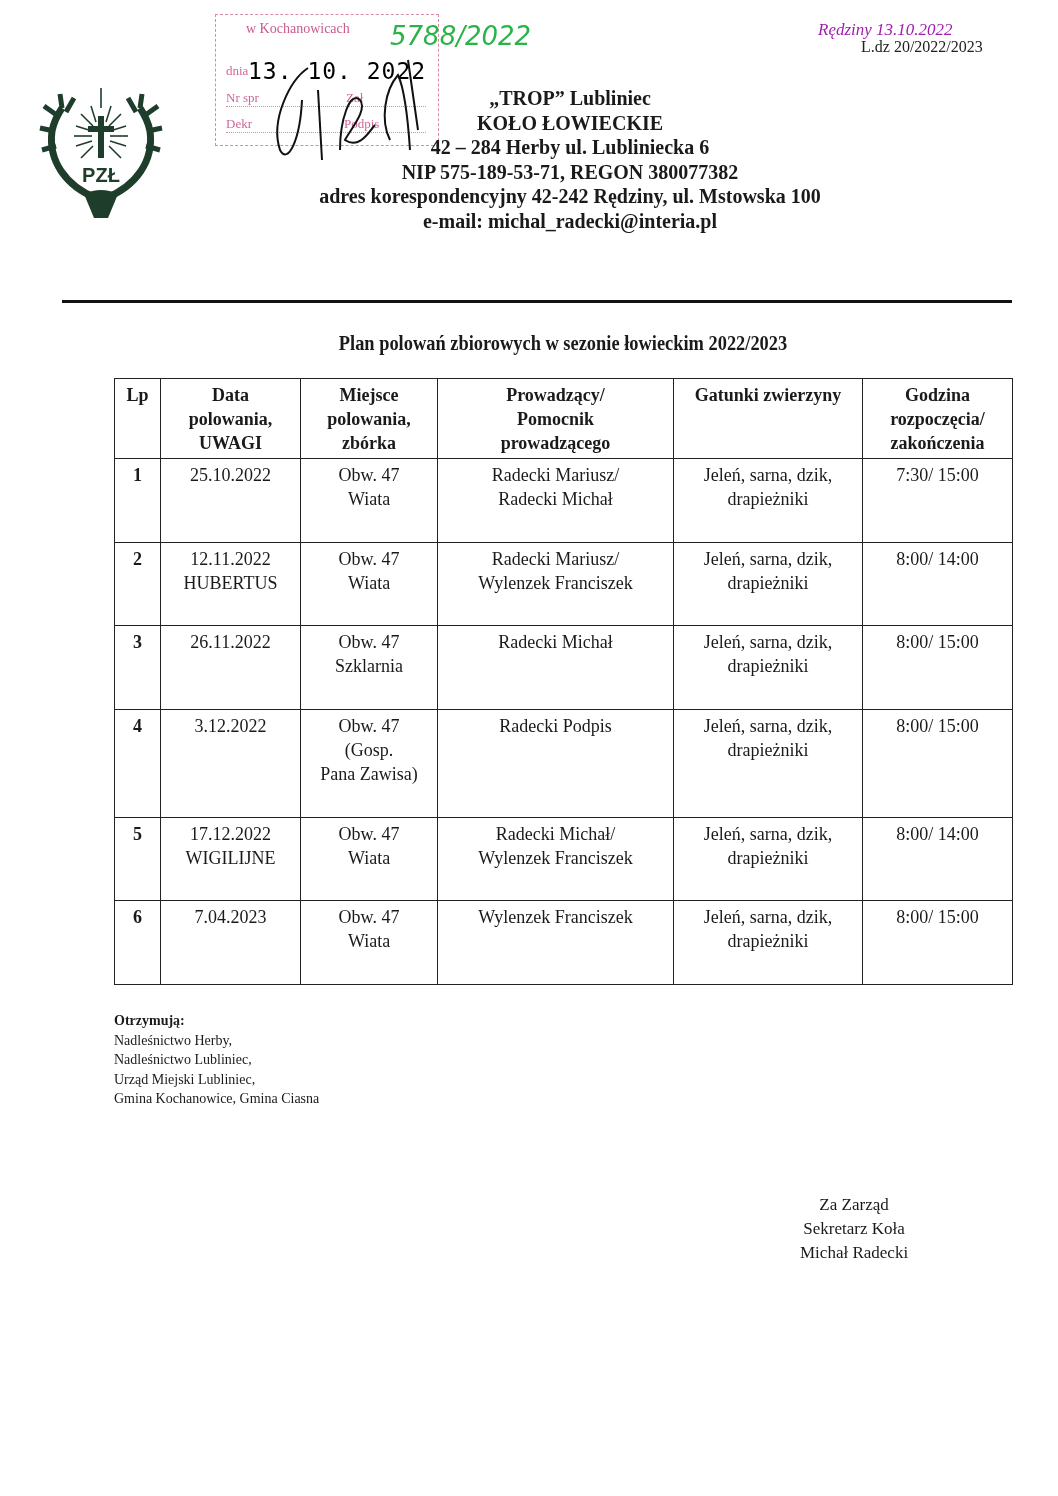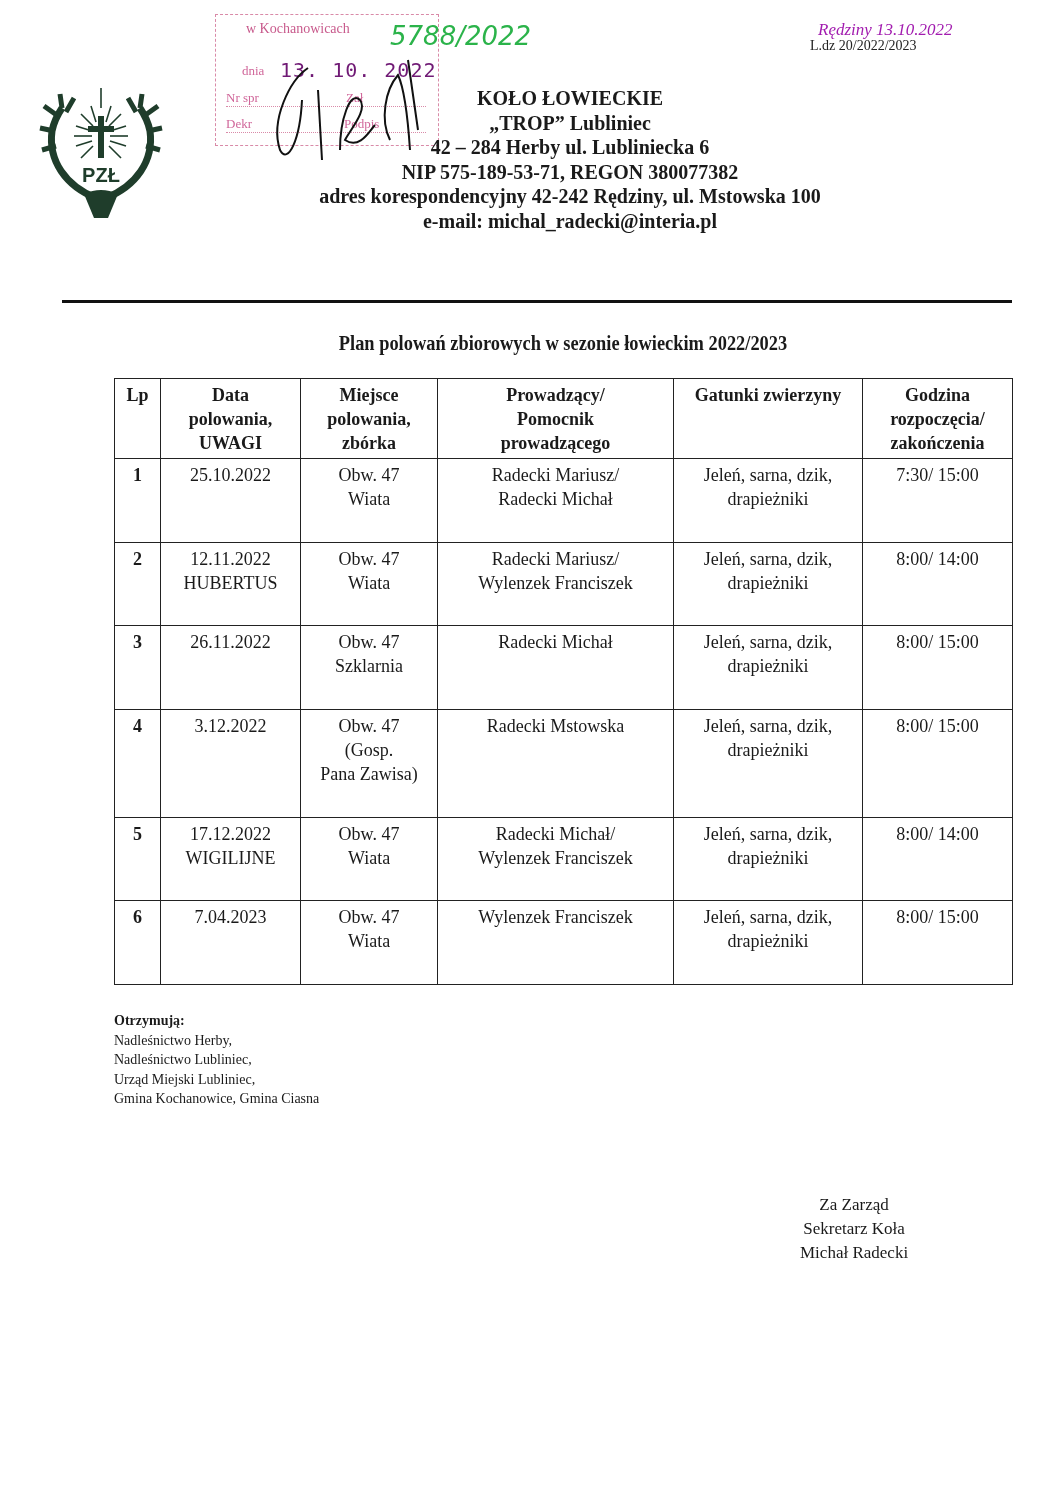--- a/index.html
+++ b/index.html
@@ -4,33 +4,33 @@
   <style>
     html, body { margin: 0; padding: 0; }
     body {
       width: 1058px; height: 1496px; background: #ffffff; position: relative; overflow: hidden;
       font-family: "Liberation Serif", "DejaVu Serif", serif; color: #1a1a1a;
     }
     .abs { position: absolute; }
 
     
     .dateline { left: 818px; top: 20px; font-size: 17px; color: #a21caf; font-style: italic; }
-    .refline { left: 810px; top: 38px; font-size: 14px; color: #222; }
+    .refline { left: 861px; top: 38px; font-size: 16px; color: #222; }
 
     
     .logo { left: 36px; top: 86px; width: 130px; height: 134px; }
 
     
     .stamp {
       left: 215px; top: 14px; width: 222px; height: 130px;
       border: 1px dashed #d98aa8; color: #d0679a; font-size: 13px;
     }
     .stamp .s-top { position:absolute; left: 30px; top: 6px; font-size: 14px; color:#c85a8c; }
-    .stamp .s-date-lbl { position:absolute; left: 26px; top: 48px; }
-    .stamp .s-date { position:absolute; left: 64px; top: 43px; font-family: "DejaVu Sans Mono", monospace; font-size: 20px; color:#701a75; letter-spacing: 1px; }
+    .stamp .s-date-lbl { position:absolute; left: 10px; top: 48px; }
+    .stamp .s-date { position:absolute; left: 32px; top: 43px; font-family: "DejaVu Sans Mono", monospace; font-size: 23px; color:#000000; letter-spacing: 1px; }
     .stamp .s-nr { position:absolute; left: 10px; top: 75px; width: 200px; border-bottom: 1px dotted #d98aa8; }
     .stamp .s-dek { position:absolute; left: 10px; top: 101px; width: 200px; border-bottom: 1px dotted #d98aa8; }
     .stamp .s-zal { position:absolute; left: 130px; top: 75px; }
     .stamp .s-podpis { position:absolute; left: 128px; top: 101px; }
     .handwriting { left: 240px; top: 0px; width: 300px; height: 170px; pointer-events: none; }
 
     
     .org { left: 250px; top: 86px; width: 640px; text-align: center; font-weight: bold; font-size: 20px; line-height: 24.5px; }
 
     .divider { left: 62px; top: 300px; width: 950px; height: 0; border-top: 3px solid #111; }
@@ -105,22 +105,22 @@
   <span class="s-dek">Dekr</span>
   <span class="s-podpis">Podpis</span>
 </div>
 
 <svg class="abs handwriting" viewBox="0 0 300 170">
   <path d="M68 68 C50 80 30 120 40 150 C48 165 60 140 62 100 M78 90 L82 160 M100 150 C100 120 110 90 120 100 C128 110 110 130 105 140 C120 150 130 130 135 125 M150 140 C140 120 145 90 158 75 C165 90 168 120 170 150 M168 60 L178 130" fill="none" stroke="#111" stroke-width="2"></path>
   <text x="150" y="45" font-family="DejaVu Sans, sans-serif" font-style="italic" font-size="26" fill="#2bb34a">5788/2022</text>
 </svg>
 
 <div class="abs org">
+  <div>„TROP”  Lubliniec</div>
   <div>KOŁO ŁOWIECKIE</div>
-  <div>„TROP”  Lubliniec</div>
   <div>42 – 284 Herby ul. Lubliniecka 6</div>
   <div>NIP 575-189-53-71, REGON 380077382</div>
   <div>adres korespondencyjny 42-242 Rędziny, ul. Mstowska 100</div>
   <div>e-mail: michal_radecki@interia.pl</div>
 </div>
 
 <div class="abs divider"></div>
 
 <div class="abs doc-title">Plan polowań zbiorowych w sezonie łowieckim 2022/2023</div>
 
@@ -232,21 +232,21 @@
       <td>
         <span class="line">3.12.2022</span>
         <span class="bold"></span>
       </td>
       <td>
         <span class="line">Obw. 47</span>
         <span class="line">(Gosp.</span>
         <span class="line">Pana Zawisa)</span>
       </td>
       <td>
-        <span class="line">Radecki Mstowska</span>
+        <span class="line">Radecki Podpis</span>
       </td>
       <td>
         <span class="line">Jeleń, sarna, dzik,</span>
         <span class="line">drapieżniki</span>
       </td>
       <td>8:00/ 15:00</td>
     </tr>
 
     <tr style="height:83px">
       <td class="lp">5</td>

